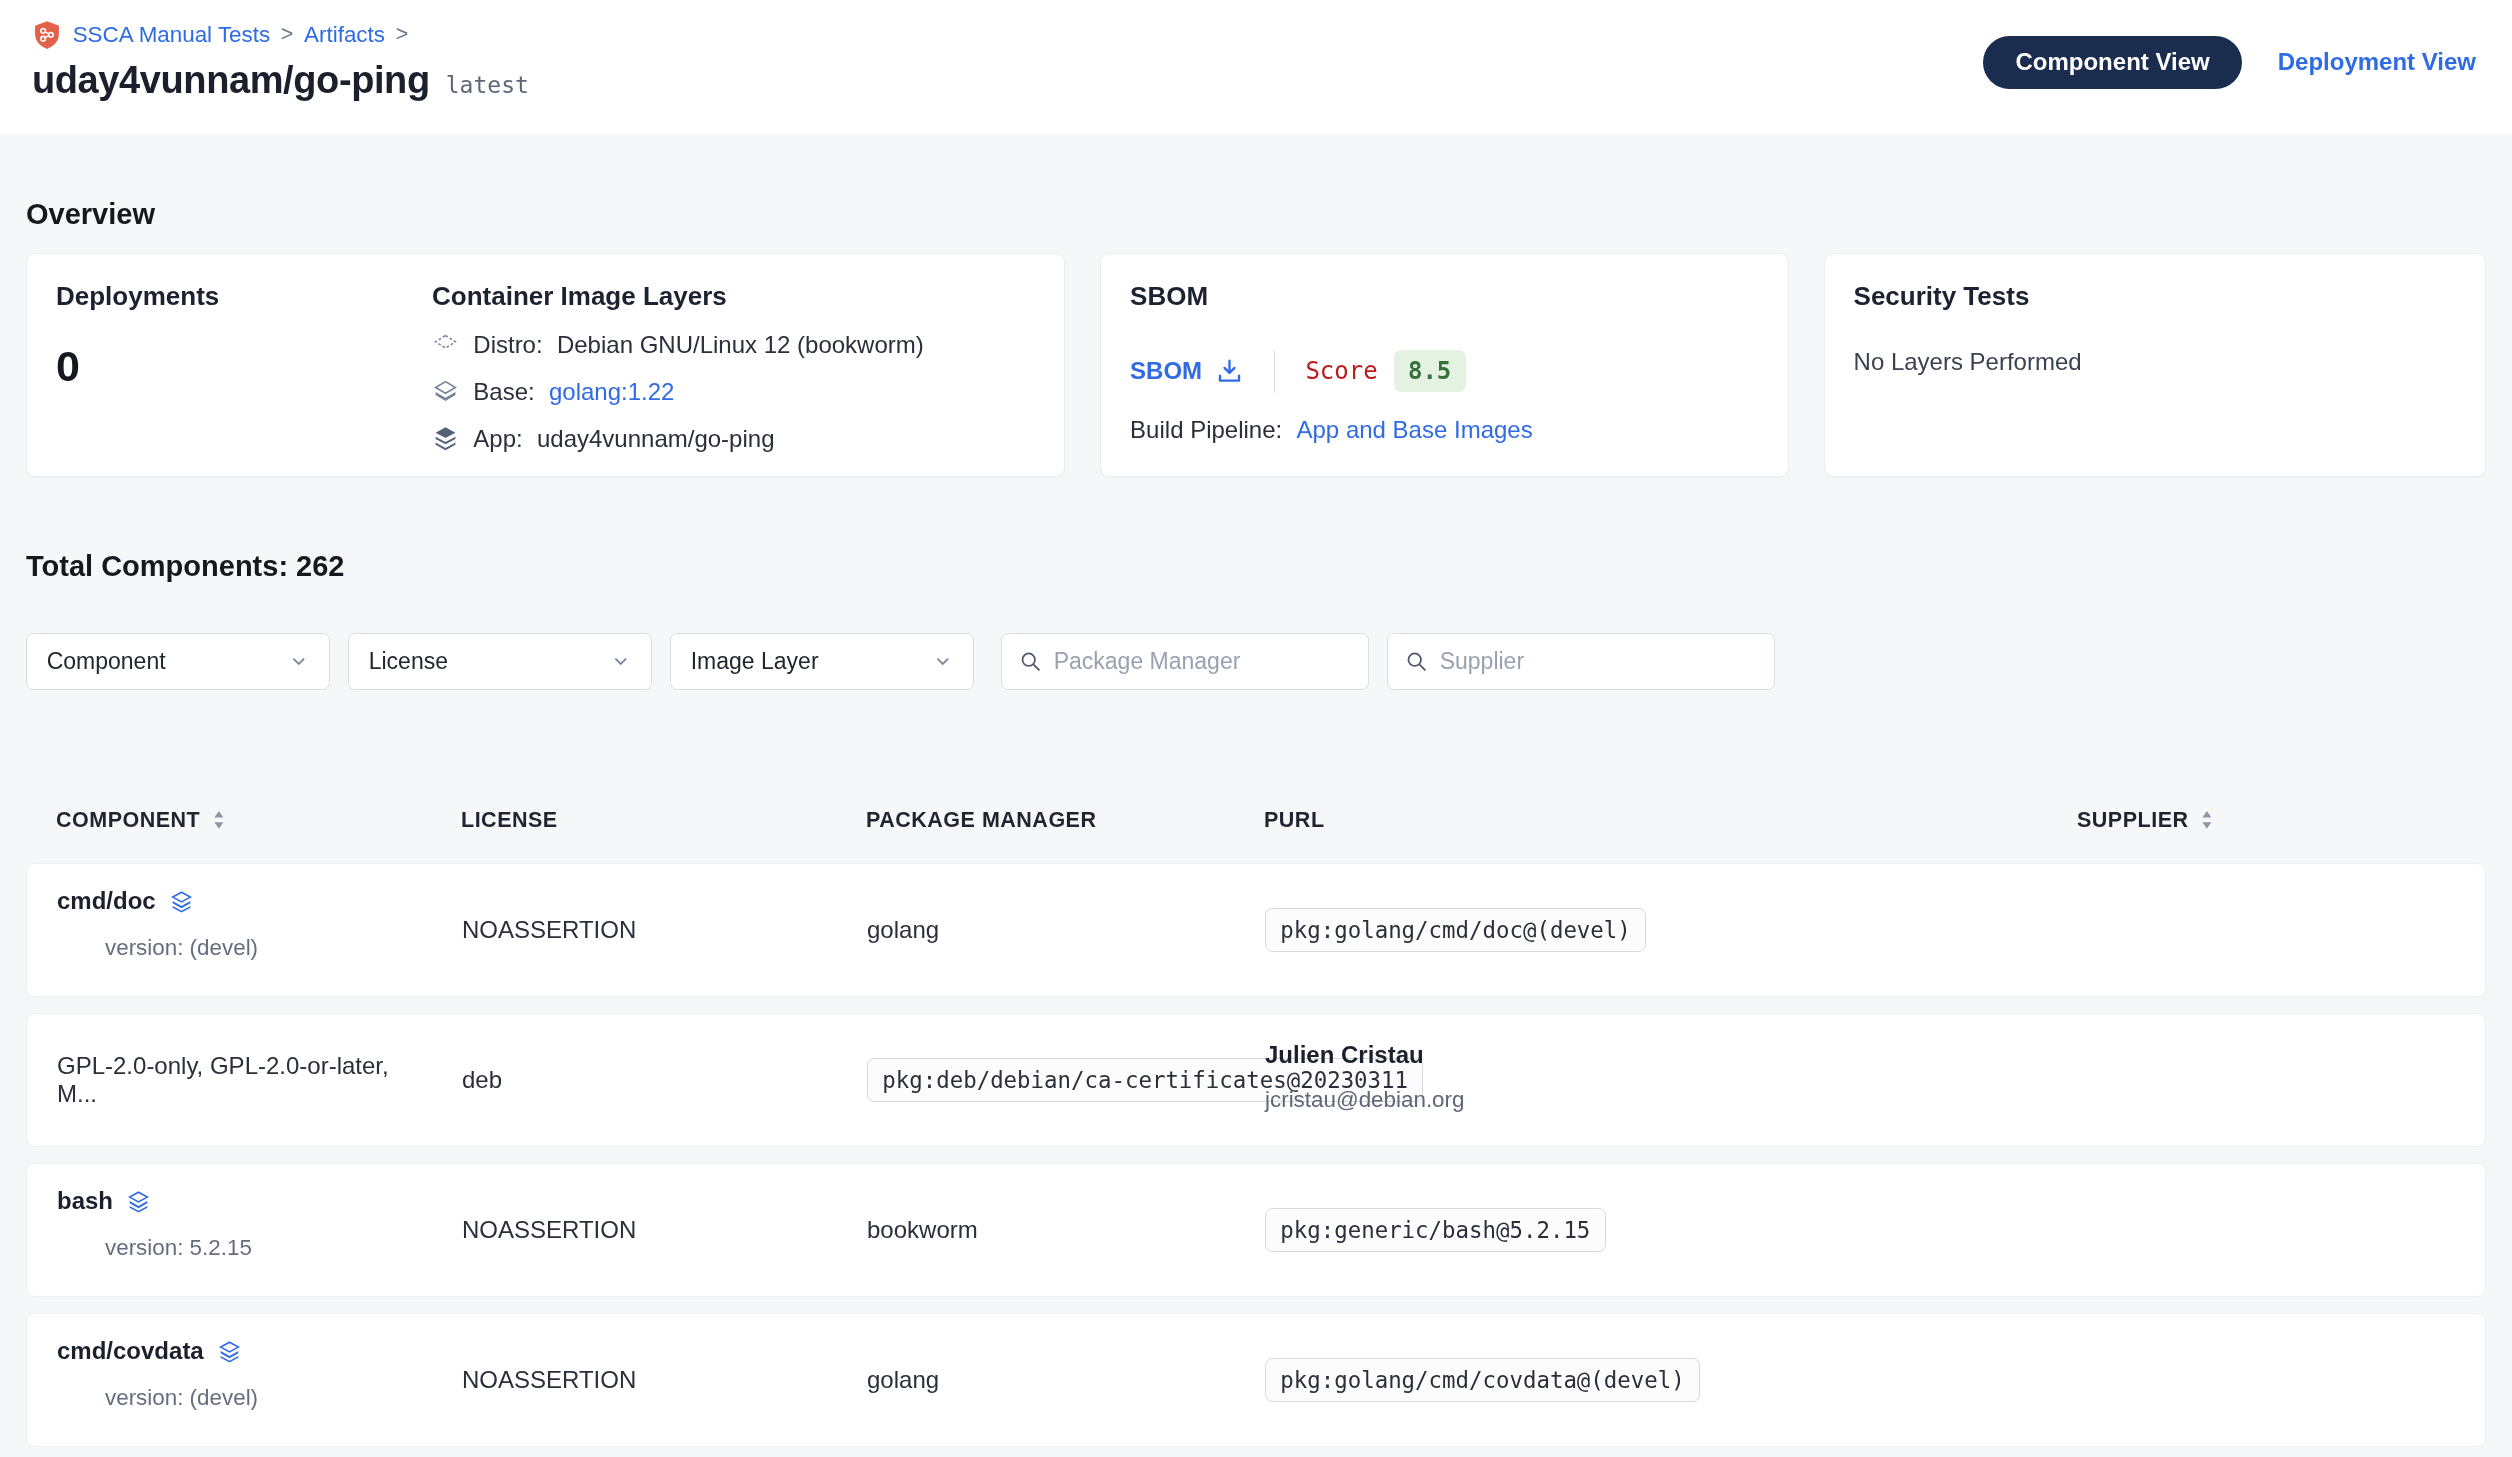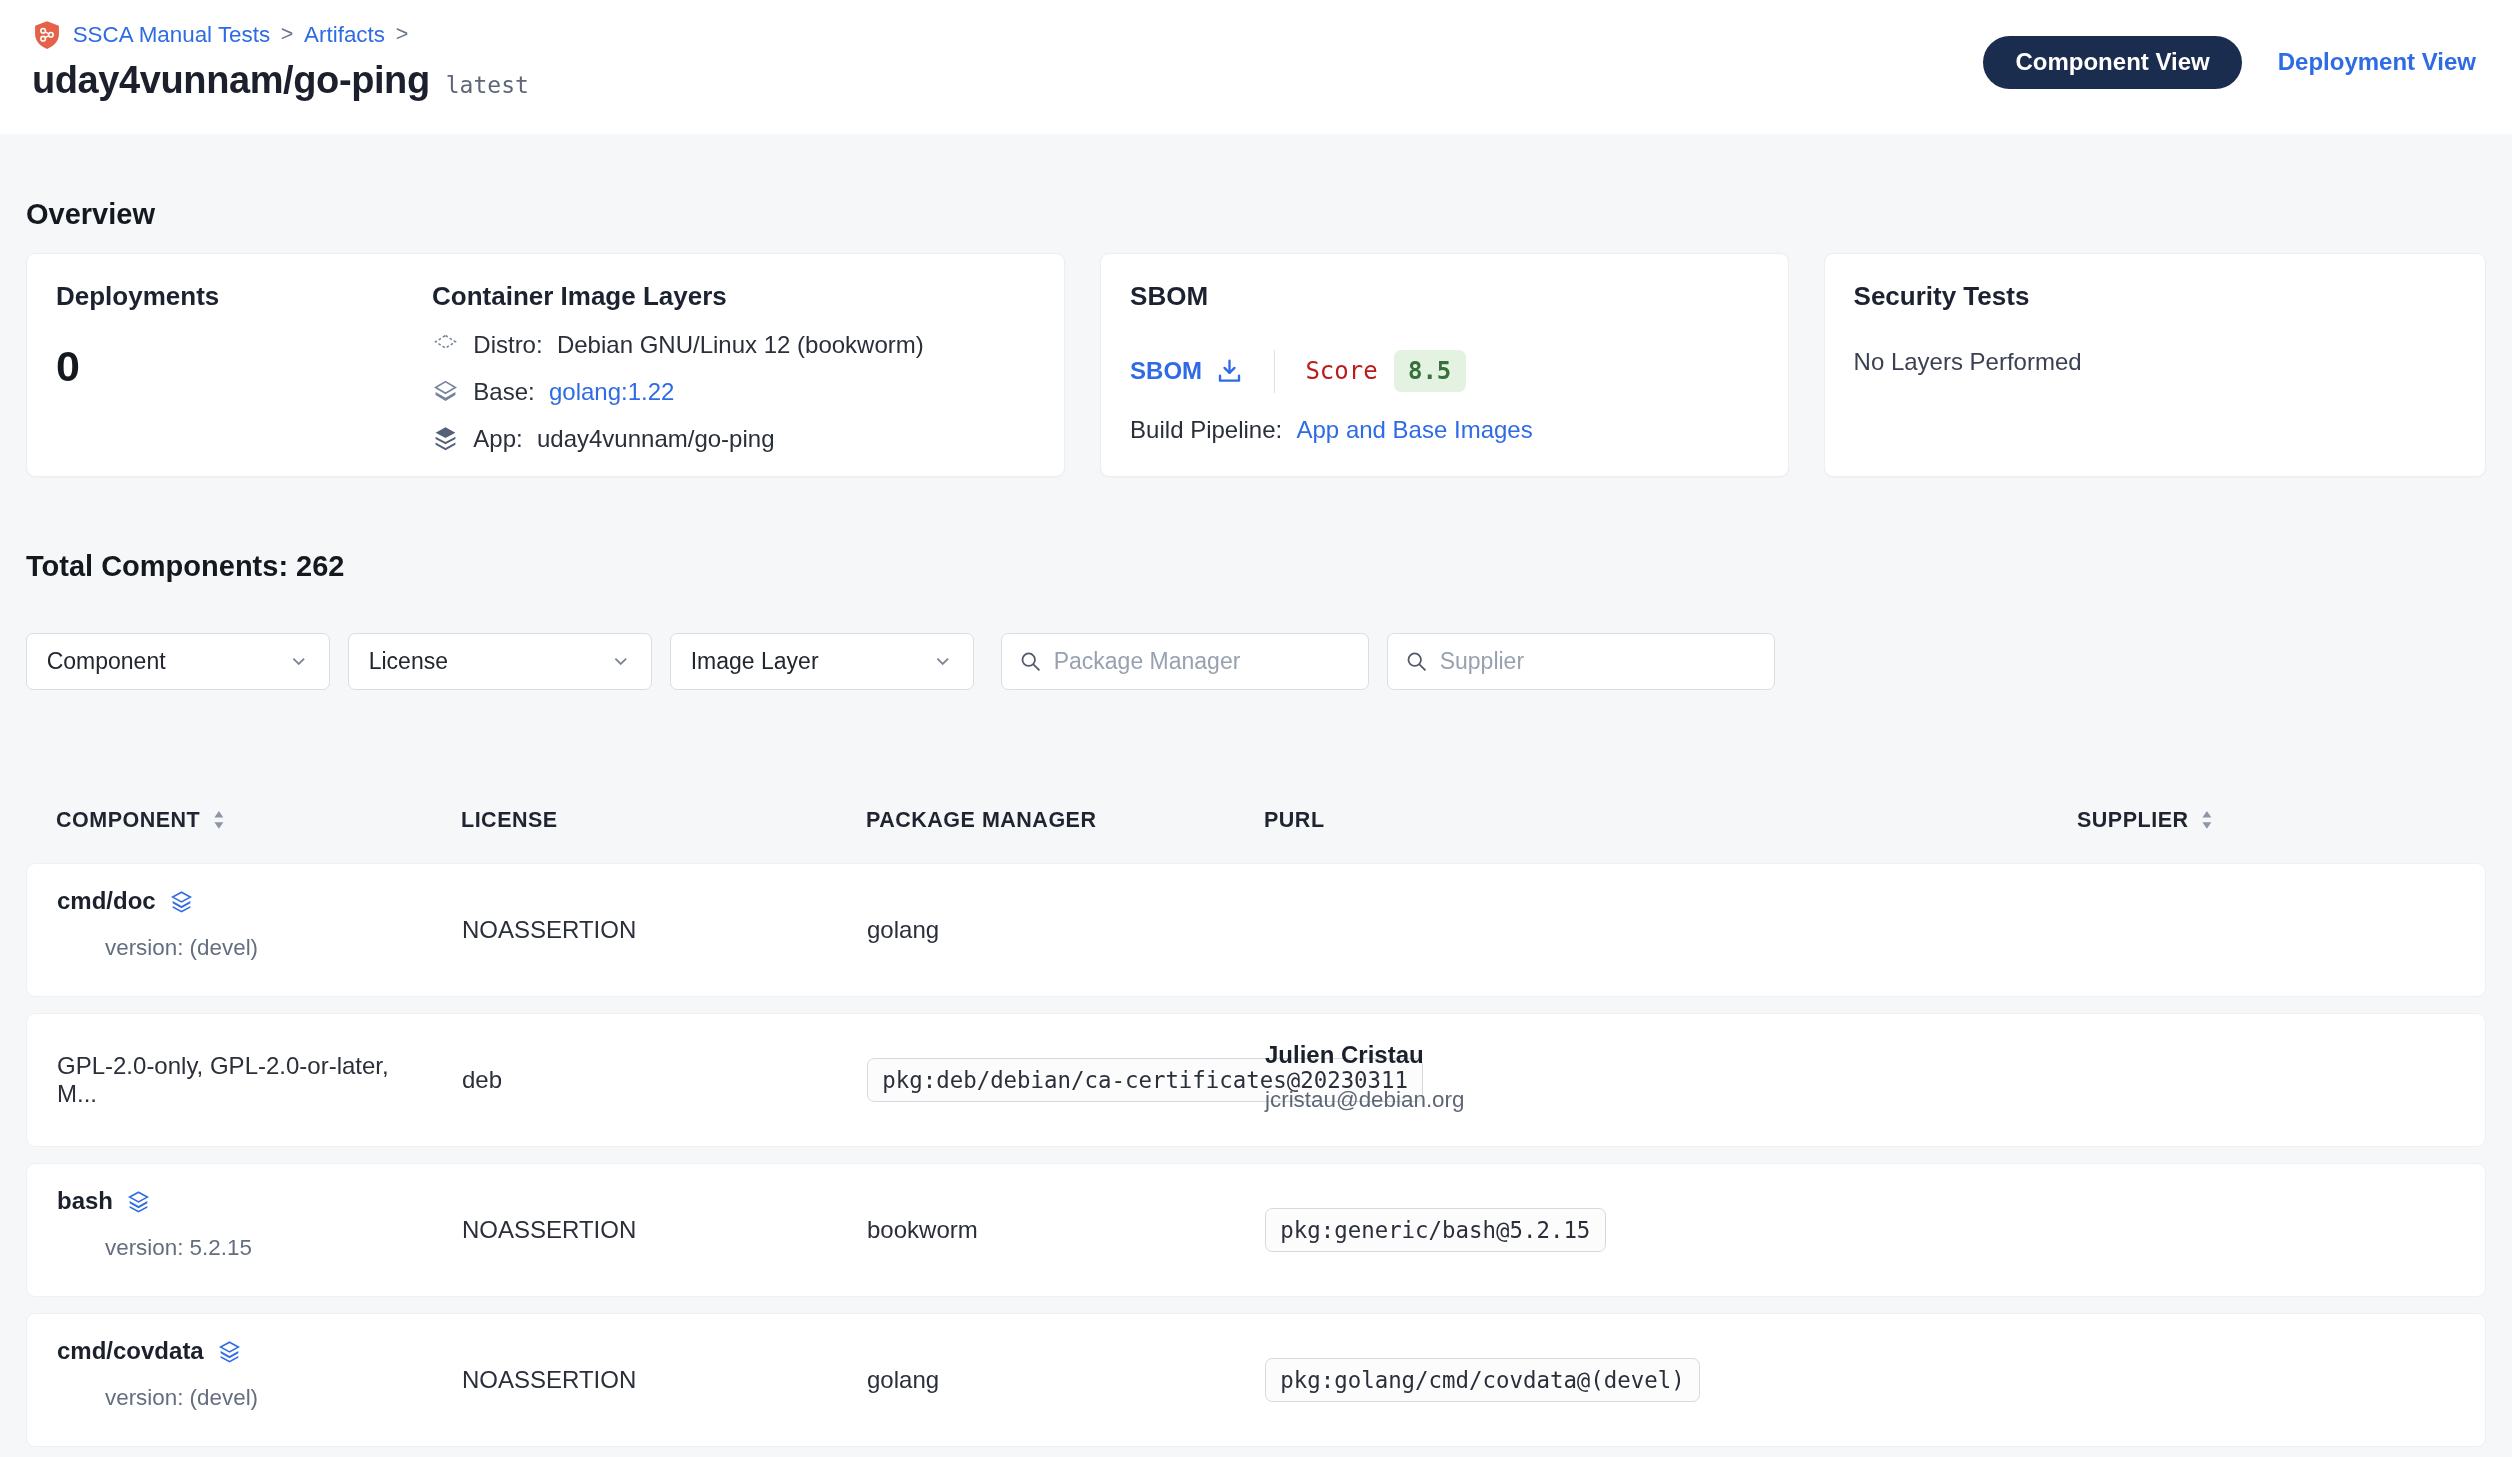--- a/index.html
+++ b/index.html
@@ -289,20 +289,23 @@
                 <path d="M3 12.5 L13 18 L23 12.5 L23 15 L13 20.5 L3 15 Z" fill="currentColor"></path>
                 <path d="M3 18 L13 23.5 L23 18 L23 20 L13 25.5 L3 20 Z" fill="currentColor"></path>
               </svg>
           </span>
 
         </div>
         <div class="comp-version">version: (devel)</div>
       </div>
       <div class="cell-license">NOASSERTION</div>
       <div class="cell-pm">golang</div>
+      <div class="cell-purl">
+        <span class="purl-chip">pkg:golang/cmd/doc@(devel)</span>
+      </div>
       <div class="cell-supplier" style="visibility: hidden;">
         <div class="supplier-name"></div>
         <div class="supplier-email"></div>
       </div>
     </div>
 
     <div class="trow tgrid">
       <div class="cell-license">GPL-2.0-only, GPL-2.0-or-later, M...</div>
       <div class="cell-pm">deb</div>
       <div class="cell-purl">

